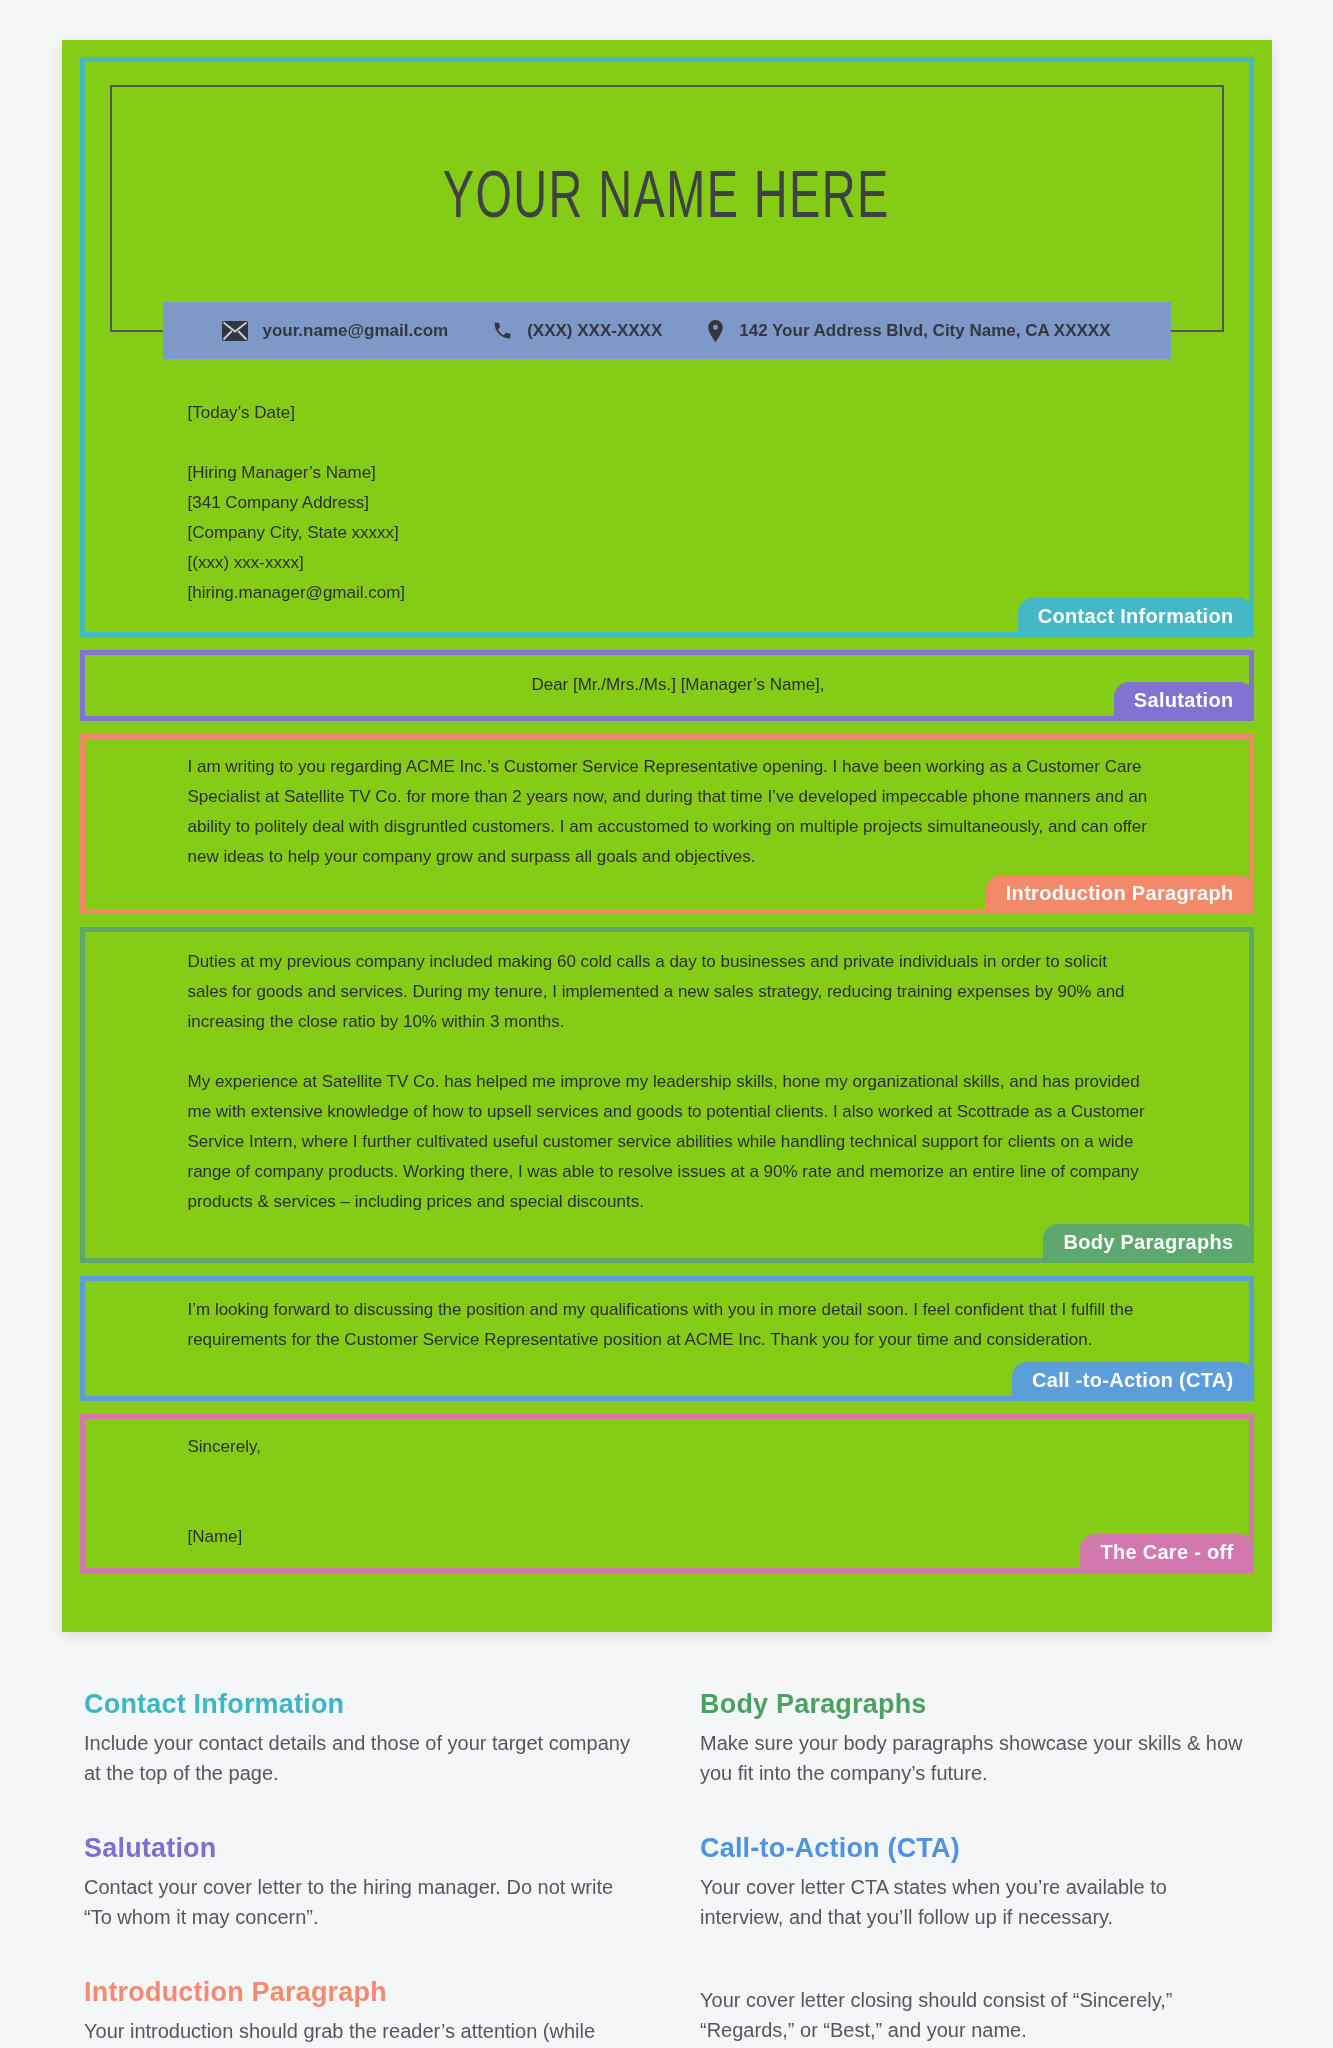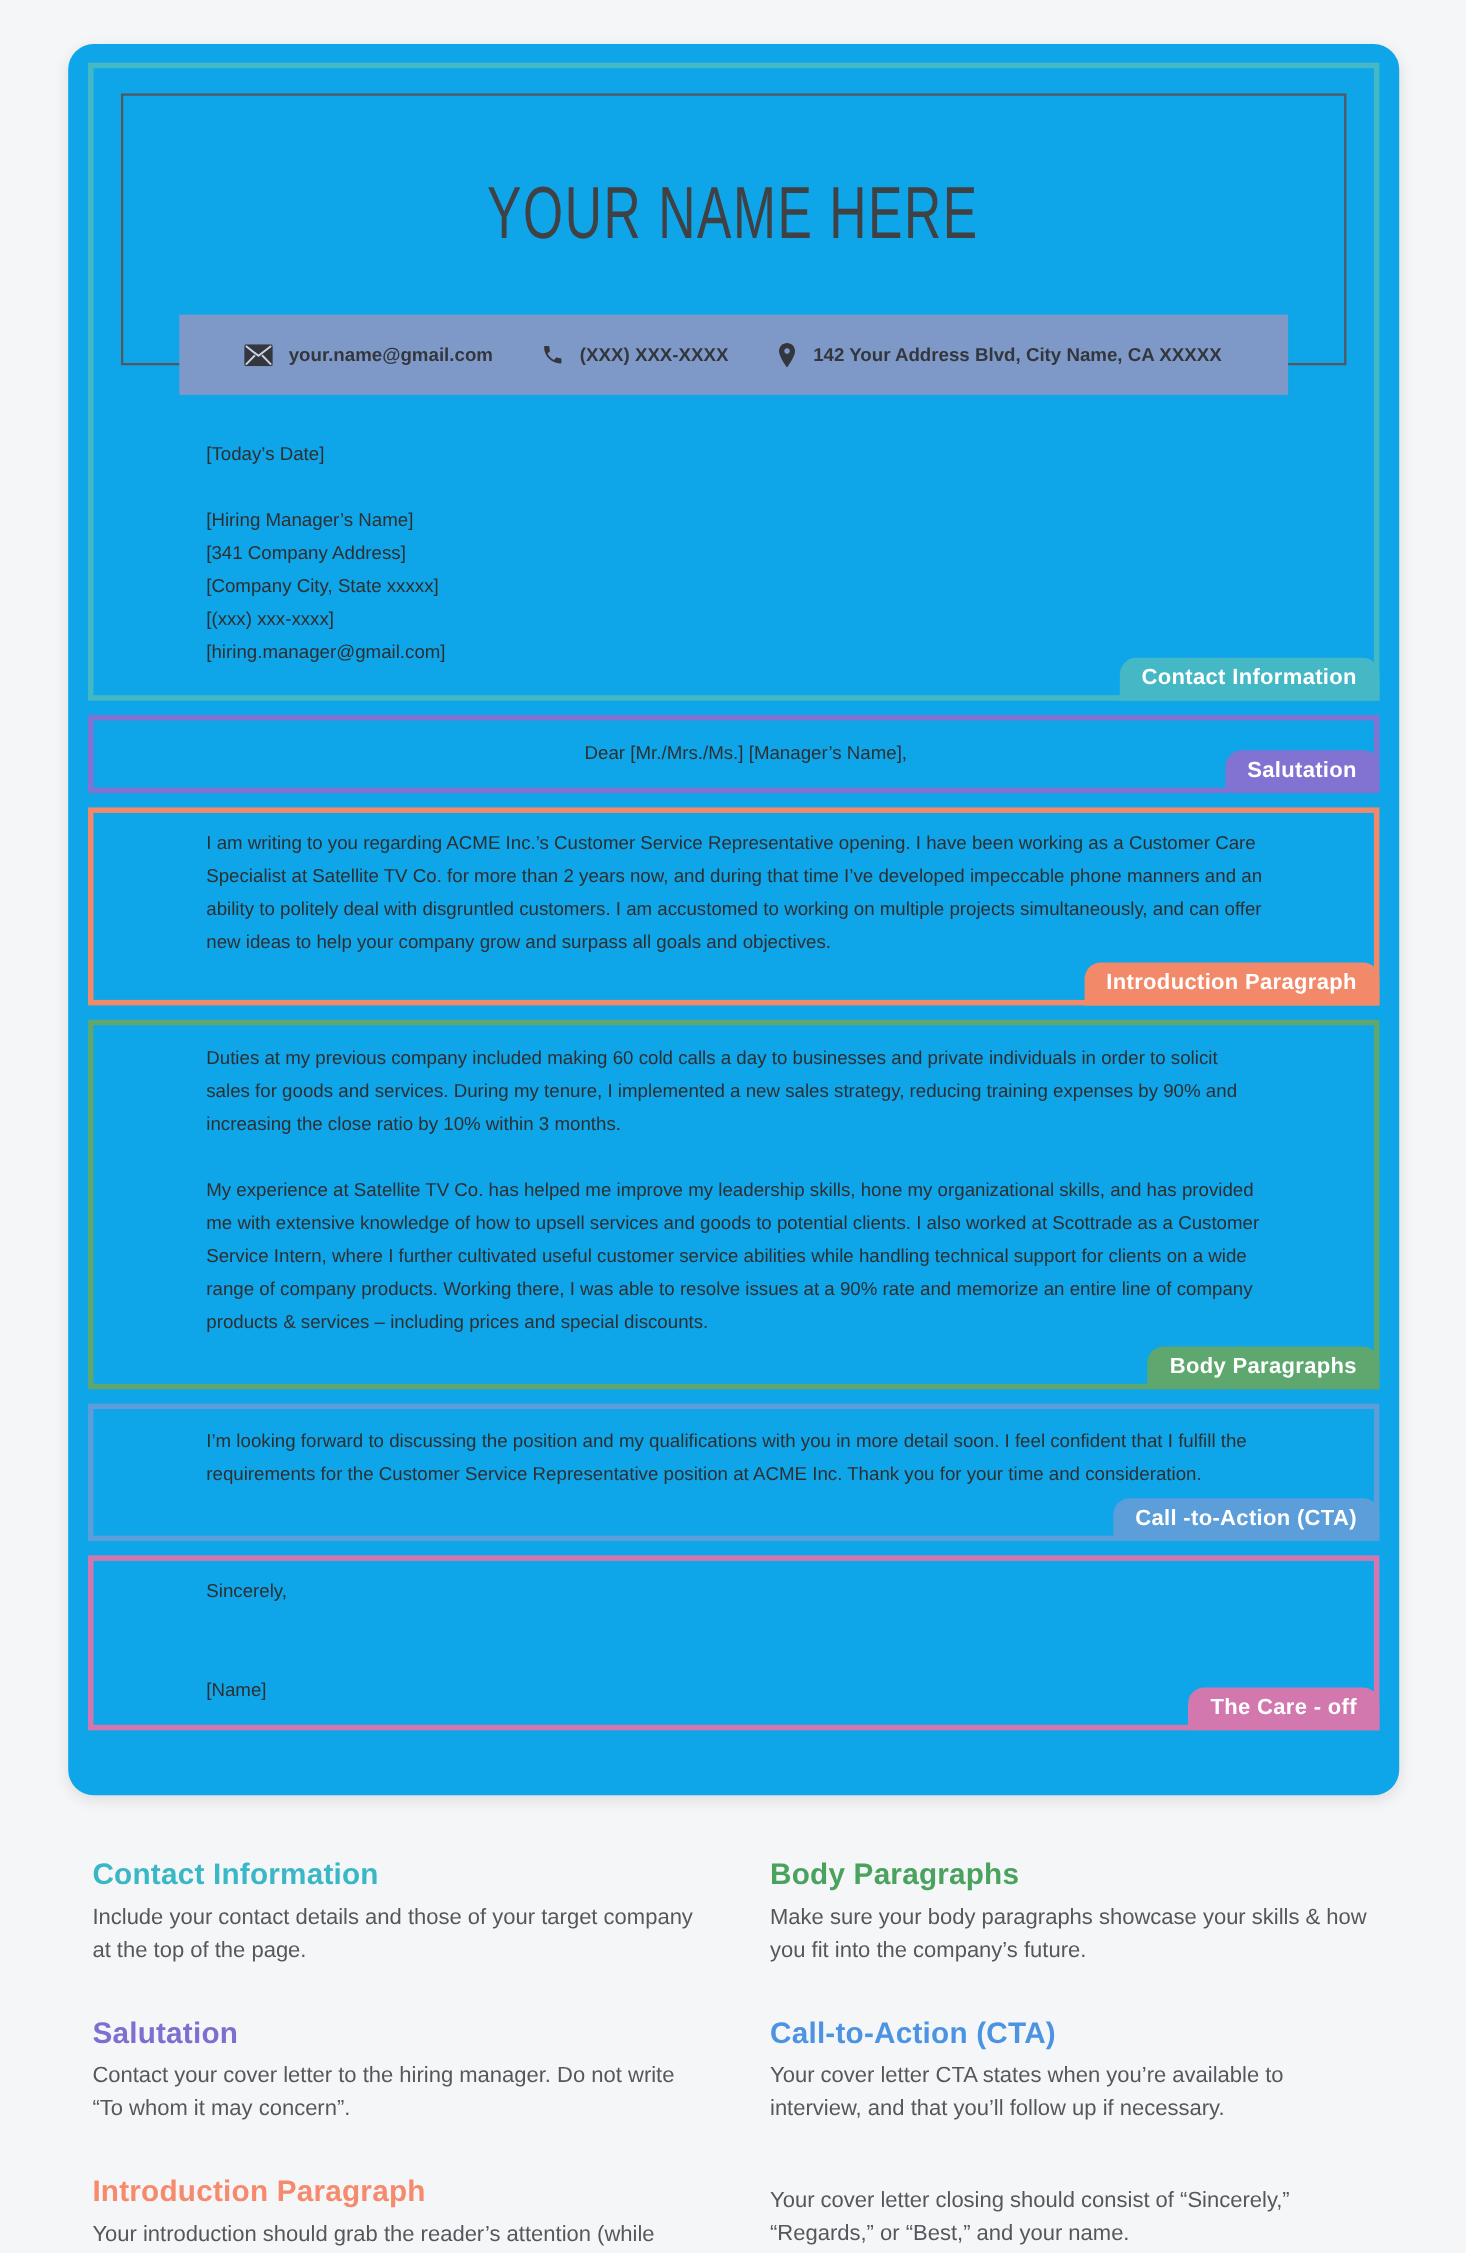--- a/index.html
+++ b/index.html
@@ -10,24 +10,23 @@
     font-family:"Liberation Sans", sans-serif;
     color:#2e2f31;
   }
   .stage { width:1333px; min-height:2048px; padding:40px 0 40px; }
 
   
   .sheet {
     position:relative;
     width:1210px;
     margin:0 auto;
-    background:#0ea5e9;
+    background:#84cc16;
     box-shadow:0 4px 14px rgba(0,0,0,.10);
     padding:17px 18px 46px;
-    border-radius:23px;
   }
   .box {
     position:relative;
     border:5px solid #999;
     margin:0 0 13px;
   }
   .badge {
     position:absolute;
     right:-5px;
     bottom:-5px;
@@ -58,21 +57,21 @@
     letter-spacing:2px;
     transform:scaleX(.70);
     white-space:nowrap;
   }
   .contact-bar {
     position:absolute;
     left:50%;
     bottom:-29px;
     transform:translateX(-50%);
     width:1008px;
-    height:73px;
+    height:57px;
     background:#7e99c8;
     display:flex;
     align-items:center;
     justify-content:center;
     gap:14px;
     font-size:17px;
     font-weight:700;
     color:#33373d;
   }
   .contact-bar .gap { width:16px; }

